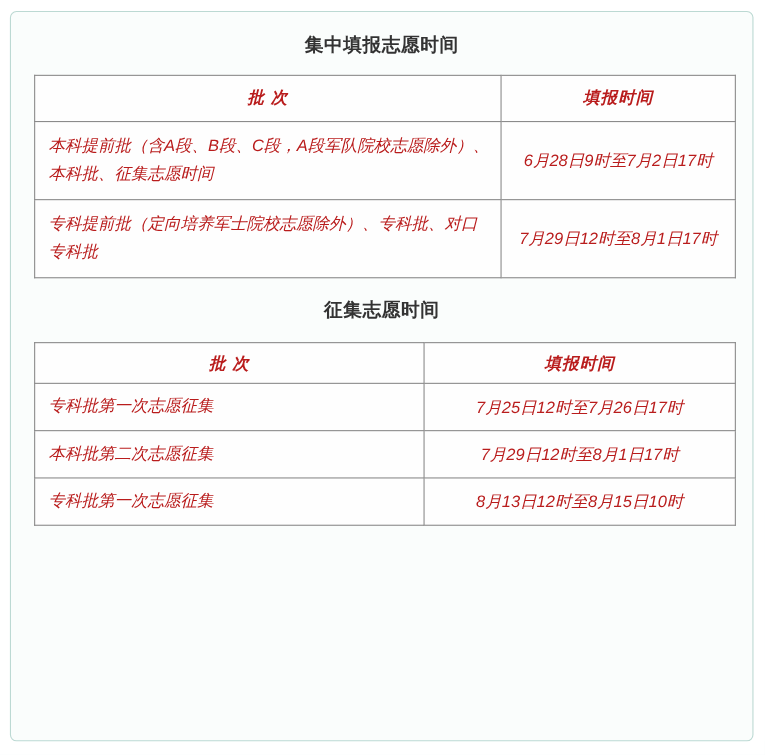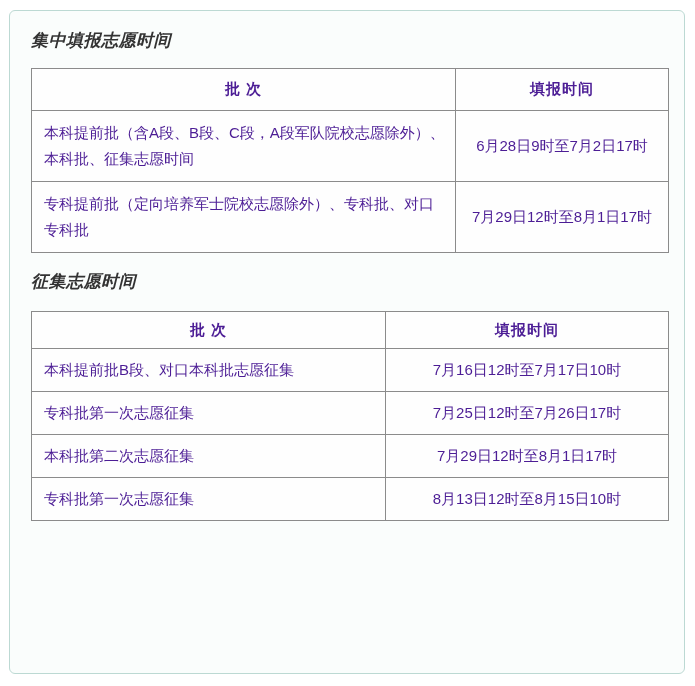--- a/index.html
+++ b/index.html
@@ -16,43 +16,43 @@
     margin: 10px 0 0 9px;
     border: 1px solid #bcd9d3;
     border-radius: 6px;
     background: #fafdfc;
     padding: 11px 21px 0 21px;
     overflow: hidden;
   }
   .section-title {
     margin: 0;
     padding: 7px 0 16px 0;
-    text-align: left;
+    text-align: center;
     font-size: 17px;
     font-weight: bold;
     color: #333333;
     letter-spacing: 0.5px;
-    font-style: italic;
   }
   .section-title.second {
     padding-top: 17px;
     padding-bottom: 18px;
   }
   table.t {
     width: 637px;
     border-collapse: collapse;
     table-layout: fixed;
     background: #fefefe;
     border: 1px solid #7a7a7a;
   }
   table.t th, table.t td {
     border: 1px solid #8b8b8b;
     font-size: 15px;
-    color: #4c1d95;
+    color: #b91c1c;
     word-break: break-all;
+    font-style: italic;
   }
   table.t th {
     font-weight: bold;
     text-align: center;
     letter-spacing: 1px;
   }
   table.t1 th { height: 39px; }
   table.t1 td { height: 62px; }
   table.t2 th { height: 34px; }
   table.t2 td { height: 34px; }
@@ -108,24 +108,20 @@
         <col class="c2">
       </colgroup>
   <thead>
         <tr>
           <th>批 次</th>
           <th>填报时间</th>
         </tr>
       </thead>
       <tbody>
         <tr>
-          <td class="c-batch">本科提前批B段、对口本科批志愿征集</td>
-          <td class="c-time">7月16日12时至7月17日10时</td>
-        </tr>
-        <tr>
           <td class="c-batch">专科批第一次志愿征集</td>
           <td class="c-time">7月25日12时至7月26日17时</td>
         </tr>
         <tr>
           <td class="c-batch">本科批第二次志愿征集</td>
           <td class="c-time">7月29日12时至8月1日17时</td>
         </tr>
         <tr>
           <td class="c-batch">专科批第一次志愿征集</td>
           <td class="c-time">8月13日12时至8月15日10时</td>

